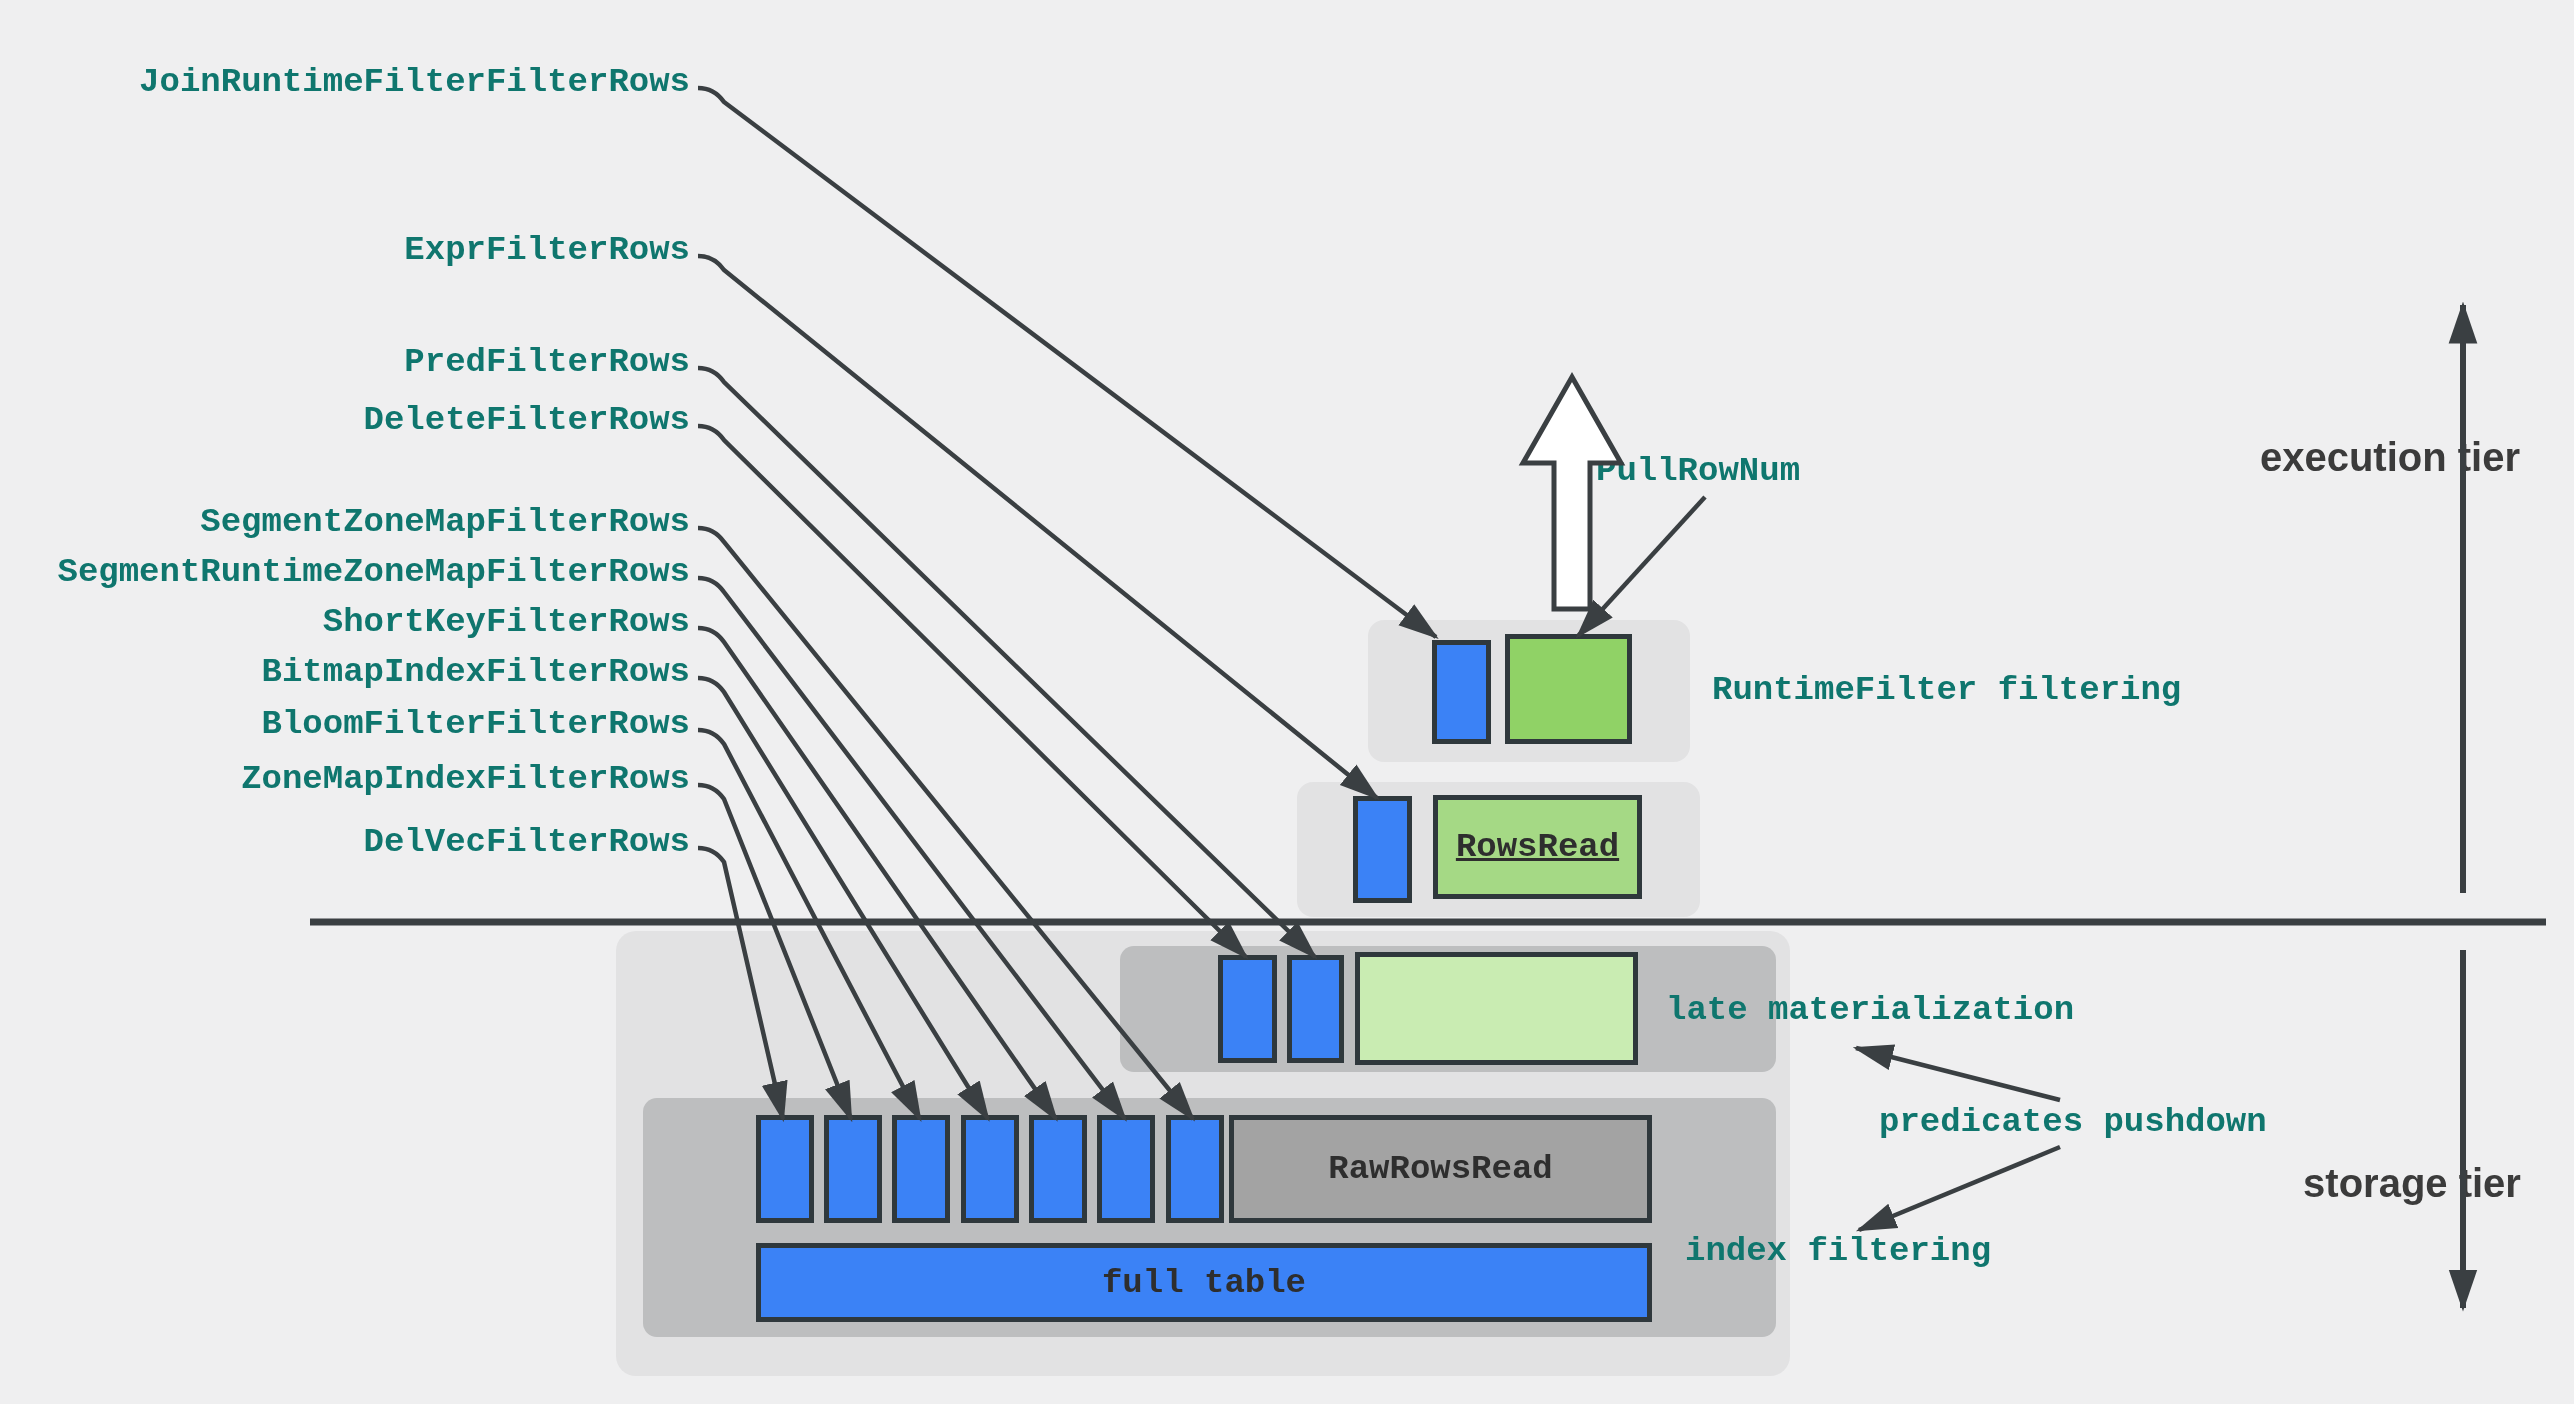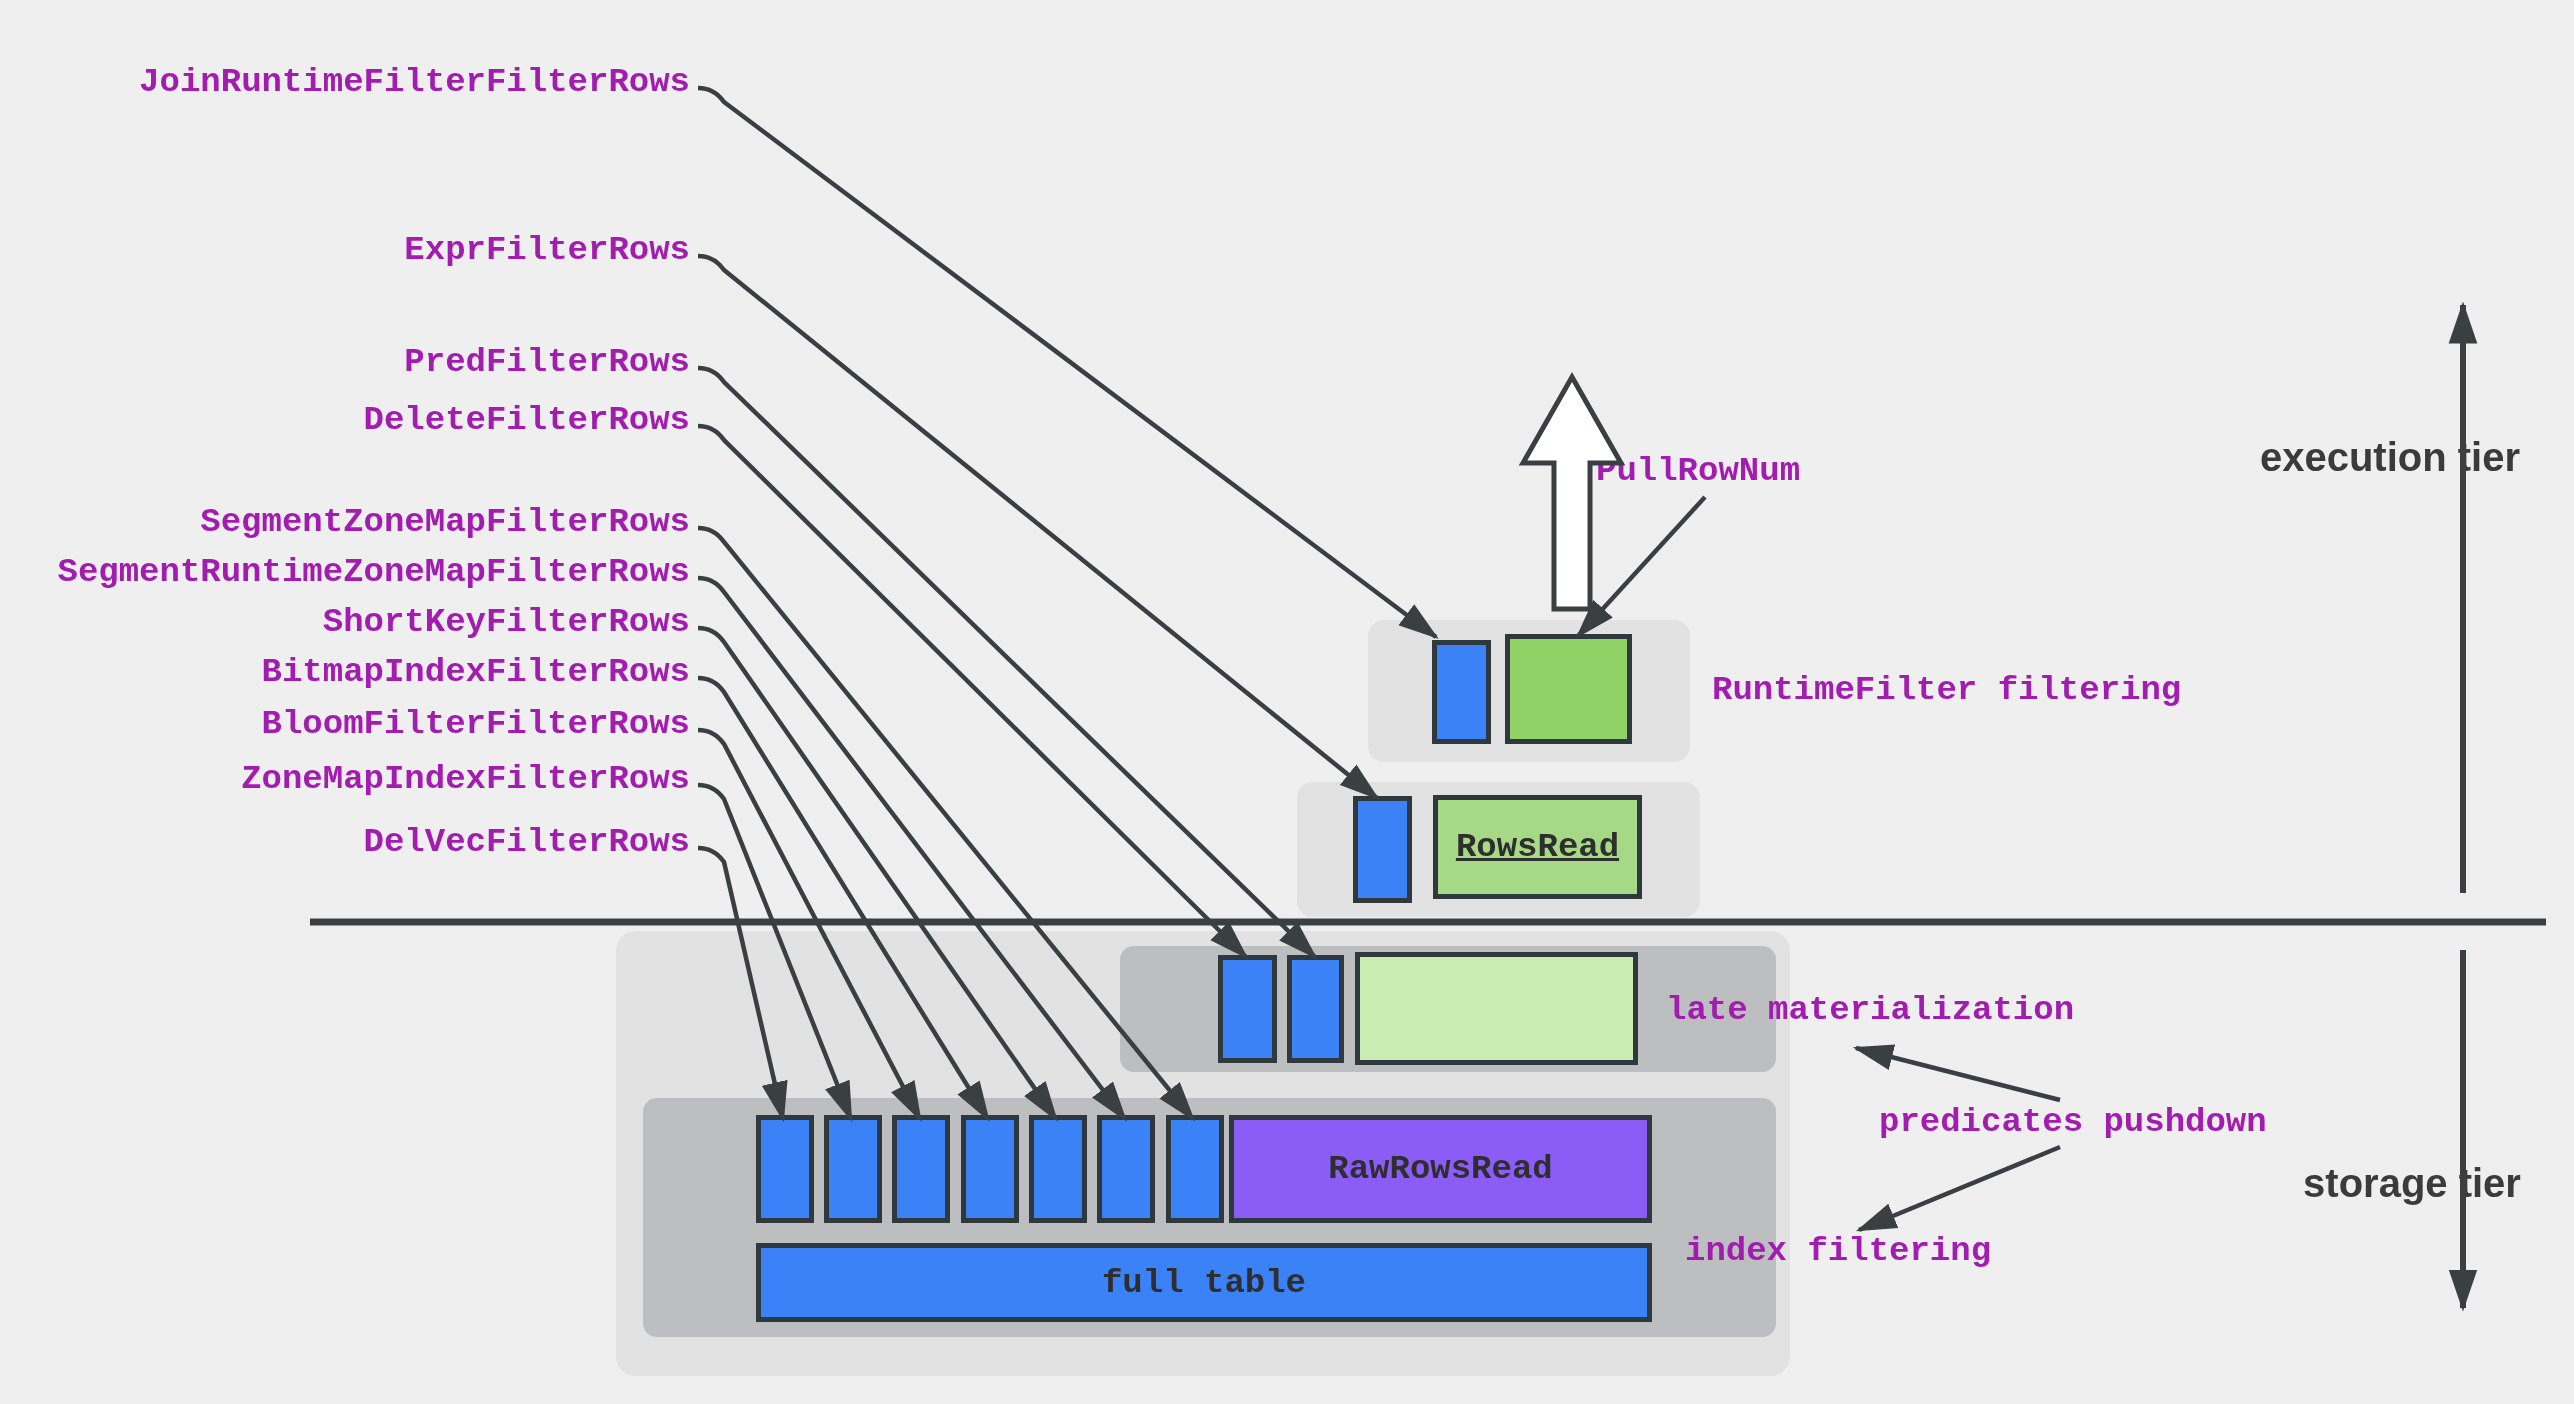--- a/index.html
+++ b/index.html
@@ -8,21 +8,21 @@
     background:#efeff0;
     font-family:"Liberation Mono","DejaVu Sans Mono",monospace;
     color:#2e2e2e;
   }
   #stage{position:relative;width:2574px;height:1404px;}
 
   
   .mlabel{
     position:absolute;
     font:700 34px "Liberation Mono","DejaVu Sans Mono",monospace;
-    color:#a21caf;white-space:nowrap;transform:translateY(-50%);
+    color:#0f766e;white-space:nowrap;transform:translateY(-50%);
     letter-spacing:0px;
   }
   .left-label{right:1884px;text-align:right;}
 
   .tier-label{
     position:absolute;
     font:700 40px "Liberation Sans","DejaVu Sans",sans-serif;
     color:#3b3b3b;white-space:nowrap;transform:translateY(-50%);
     width:300px;text-align:center;
   }
@@ -36,21 +36,21 @@
   .box{
     position:absolute;box-sizing:border-box;
     border:5px solid #2f383c;background:#3b82f6;
     display:flex;align-items:center;justify-content:center;
     font:700 34px "Liberation Mono","DejaVu Sans Mono",monospace;
     color:#2e2e2e;
   }
   .g-bright{background:#90d266;}
   .g-medium{background:#a5d985;text-decoration:underline;}
   .g-light{background:#c9ecb2;}
-  .g-pale{background:#8b5cf6;}
+  .g-pale{background:#a3a3a3;}
 
   svg.overlay{position:absolute;left:0;top:0;pointer-events:none;}
 </style>
 </head>
 <body>
 
 <div id="stage">
 
   <div class="container c-light" style="left:1368px;top:620px;width:322px;height:142px;"></div>
   <div class="container c-light" style="left:1297px;top:782px;width:403px;height:135px;"></div>

